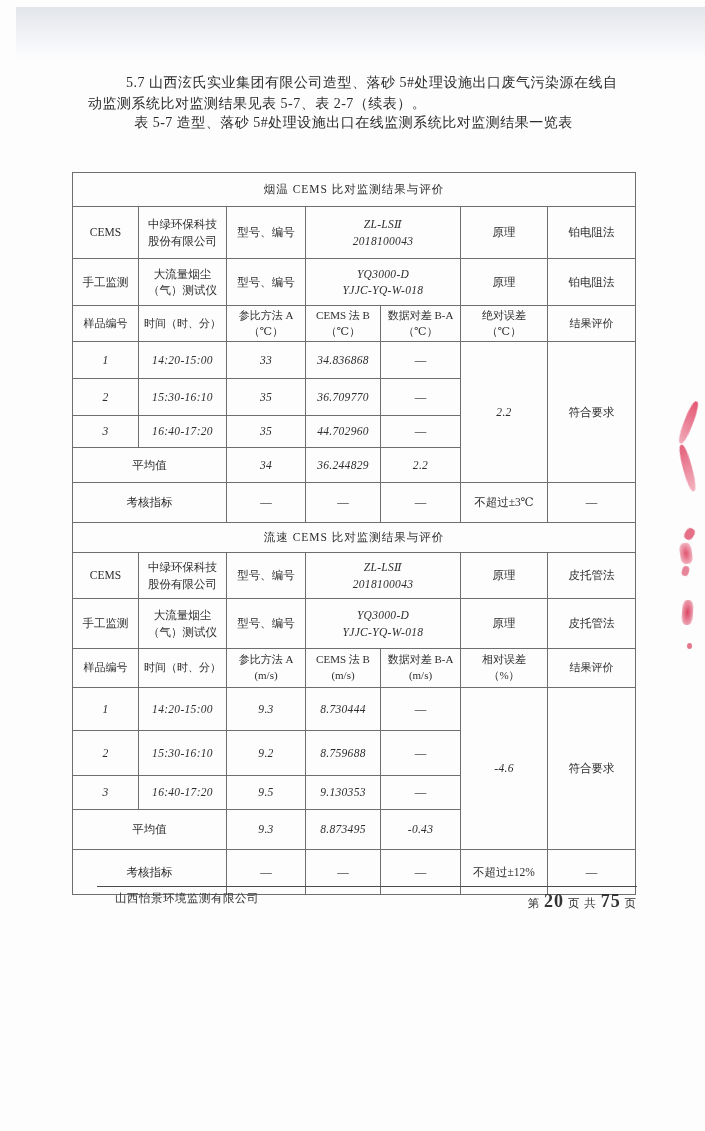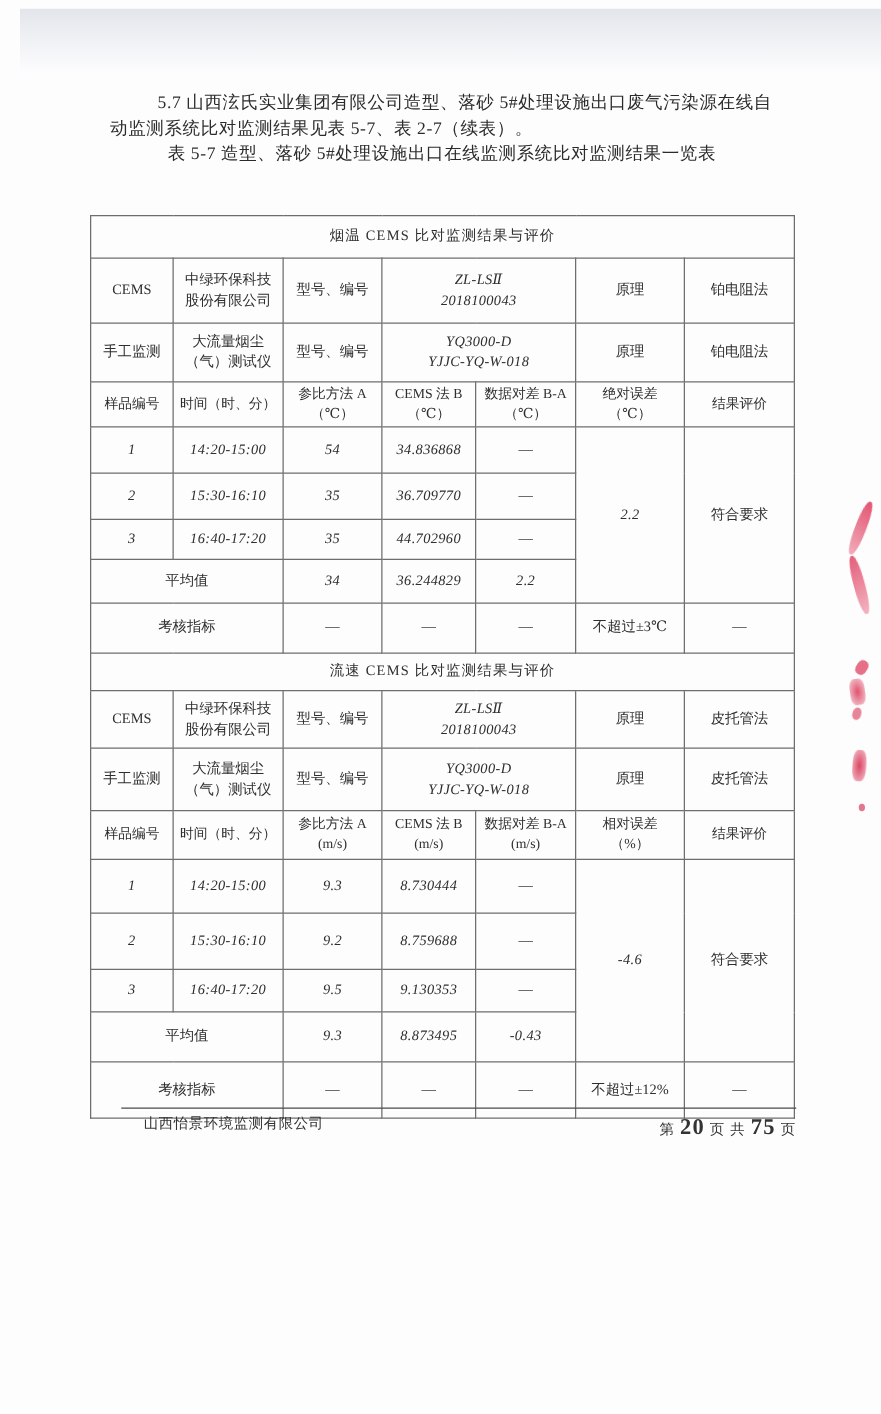--- a/index.html
+++ b/index.html
@@ -121,21 +121,21 @@
 （℃）</td>
       <td>数据对差 B-A
 （℃）</td>
       <td>绝对误差
 （℃）</td>
       <td>结果评价</td>
     </tr>
     <tr style="height:37px">
       <td class="num">1</td>
       <td class="num">14:20-15:00</td>
-      <td class="num">54</td>
+      <td class="num">33</td>
       <td class="num">34.836868</td>
       <td>—</td>
       <td rowspan="4" class="num">2.2</td>
       <td rowspan="4">符合要求</td>
     </tr>
     <tr style="height:37px">
       <td class="num">2</td>
       <td class="num">15:30-16:10</td>
       <td class="num">35</td>
       <td class="num">36.709770</td>

